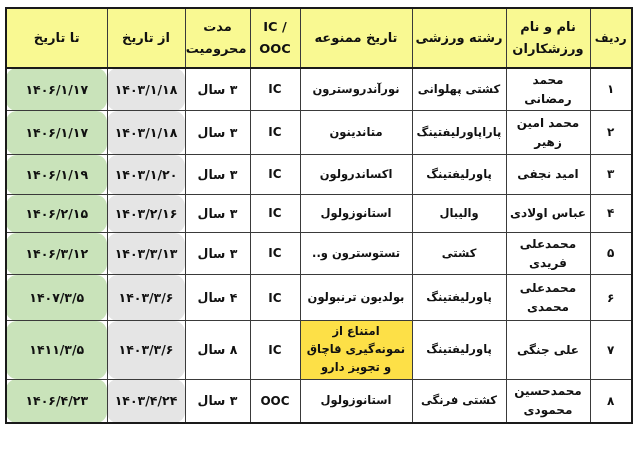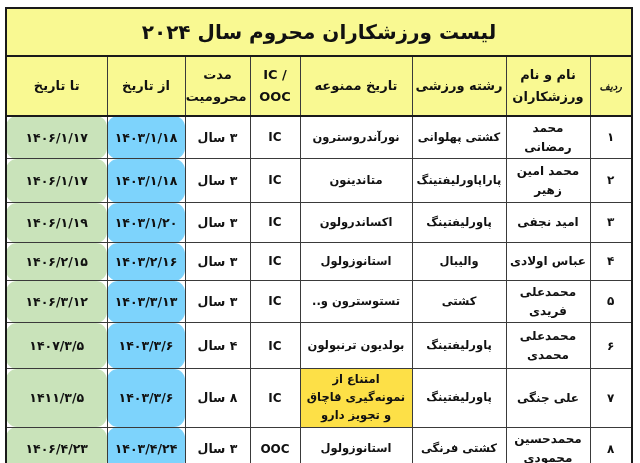--- a/index.html
+++ b/index.html
@@ -48,27 +48,27 @@
     border-bottom: 2px solid #1a1a1a;
     letter-spacing: 0.5px;
   }
   thead th.colhead {
     background: #f9f992;
     font-size: 13px;
     height: 54px;
     line-height: 1.7;
     border-bottom: 2px solid #1a1a1a;
   }
-  thead th.colhead.small { font-size: 10px; font-style: italic; }
+  thead th.colhead.small { font-size: 12px; }
 
   tbody td { font-size: 12px; line-height: 1.55; background: #ffffff; }
   tbody td.cell-duration, tbody td.cell-from, tbody td.cell-to { font-size: 12.5px; border-radius: 11px; }
   tbody td.cell-ic { font-size: 12px; }
   tbody td.cell-substance, tbody td.cell-sport { font-size: 11.5px; }
-  tbody td.cell-from { background: #7dd3fc; }
+  tbody td.cell-from { background: #e5e5e5; }
   tbody td.cell-to   { background: #c9e3ba; }
   tbody td.hl-blue   { background: #fde047; }
 
   tbody tr:nth-child(1) { height: 40px; }
   tbody tr:nth-child(2) { height: 44px; }
   tbody tr:nth-child(3) { height: 40px; }
   tbody tr:nth-child(4) { height: 38px; }
   tbody tr:nth-child(5) { height: 40px; }
   tbody tr:nth-child(6) { height: 46px; }
   tbody tr:nth-child(7) { height: 46px; }
@@ -83,23 +83,20 @@
       <col class="c-row">
         <col class="c-name">
         <col class="c-sport">
         <col class="c-substance">
       <col class="c-ic">
         <col class="c-duration">
         <col class="c-from">
         <col class="c-to">
     </colgroup>
     <thead>
-      <tr>
-        <td class="title-cell" colspan="8">لیست ورزشکاران محروم سال ۲۰۲۴</td>
-      </tr>
       <tr>
         <th class="colhead small">ردیف</th>
         <th class="colhead">نام و نام ورزشکاران</th>
         <th class="colhead">رشته ورزشی</th>
         <th class="colhead">تاریخ ممنوعه</th>
         <th class="colhead">IC / OOC</th>
         <th class="colhead">مدت محرومیت</th>
         <th class="colhead">از تاریخ</th>
         <th class="colhead">تا تاریخ</th>
       </tr>

